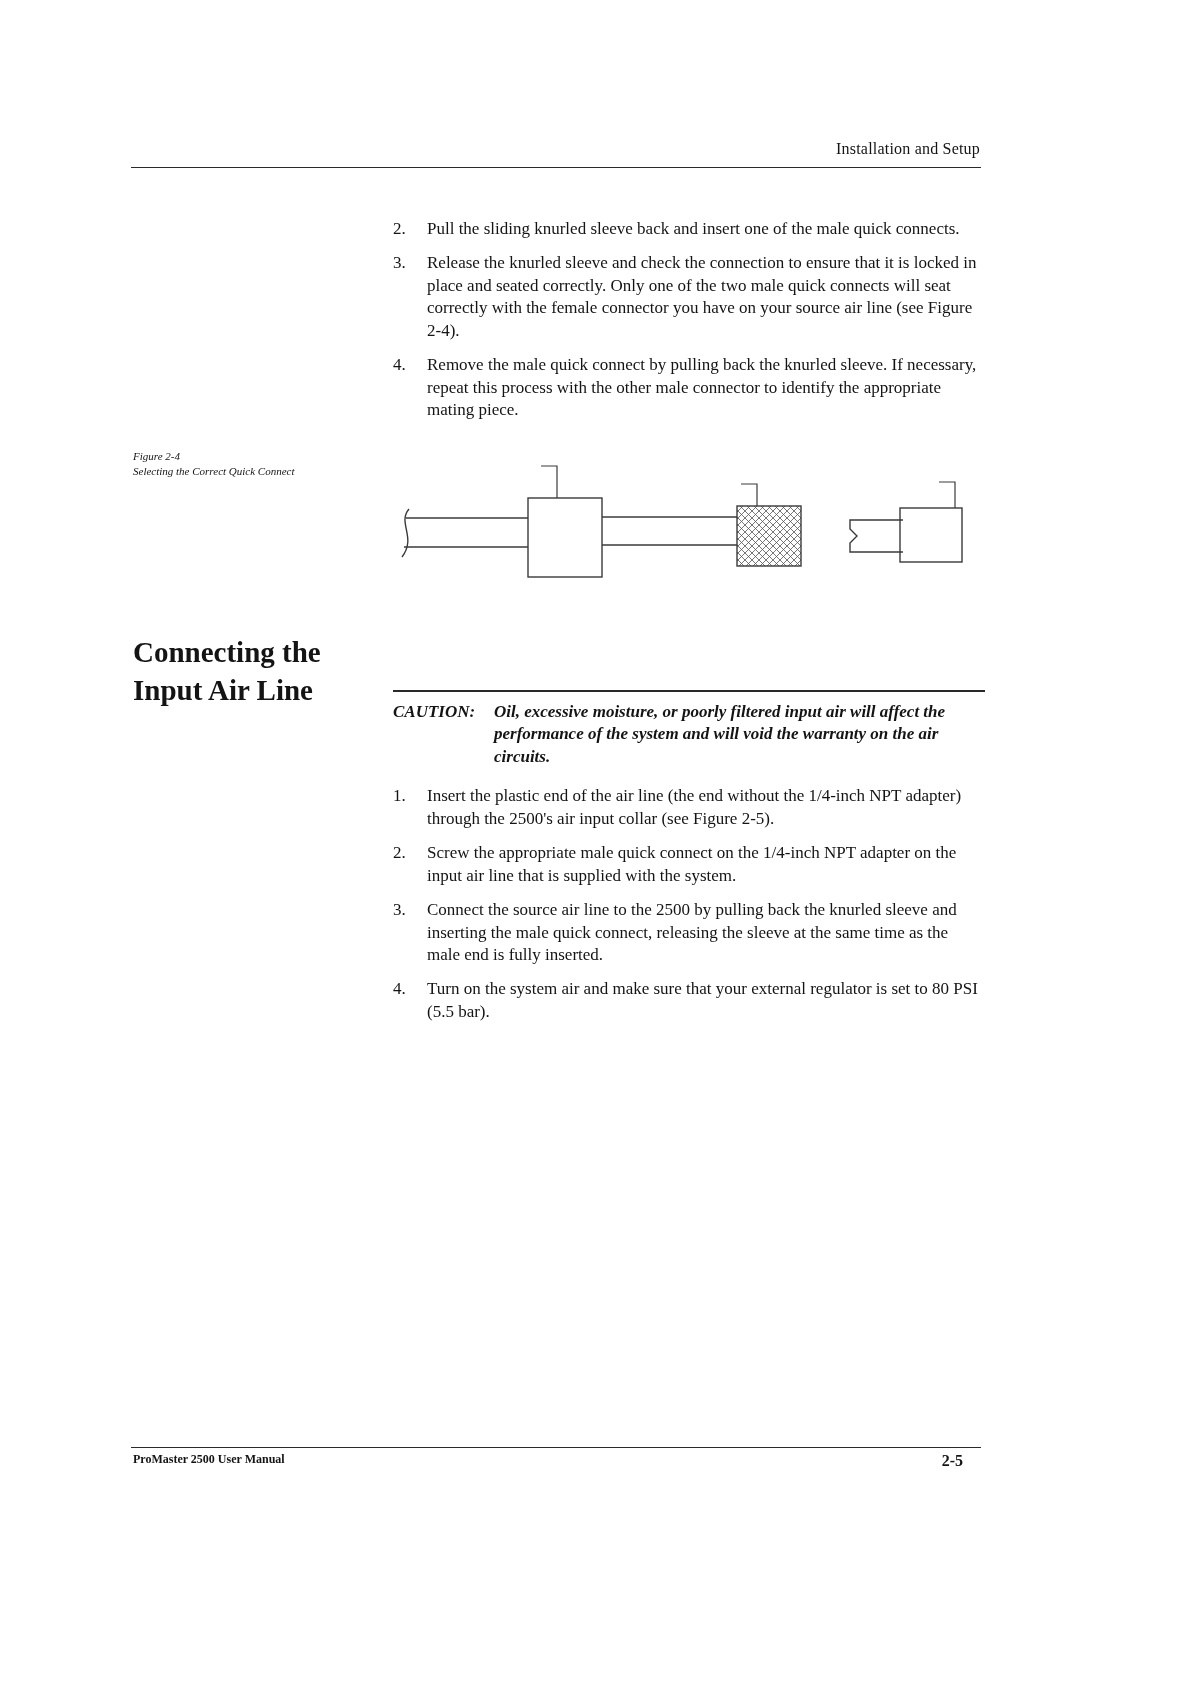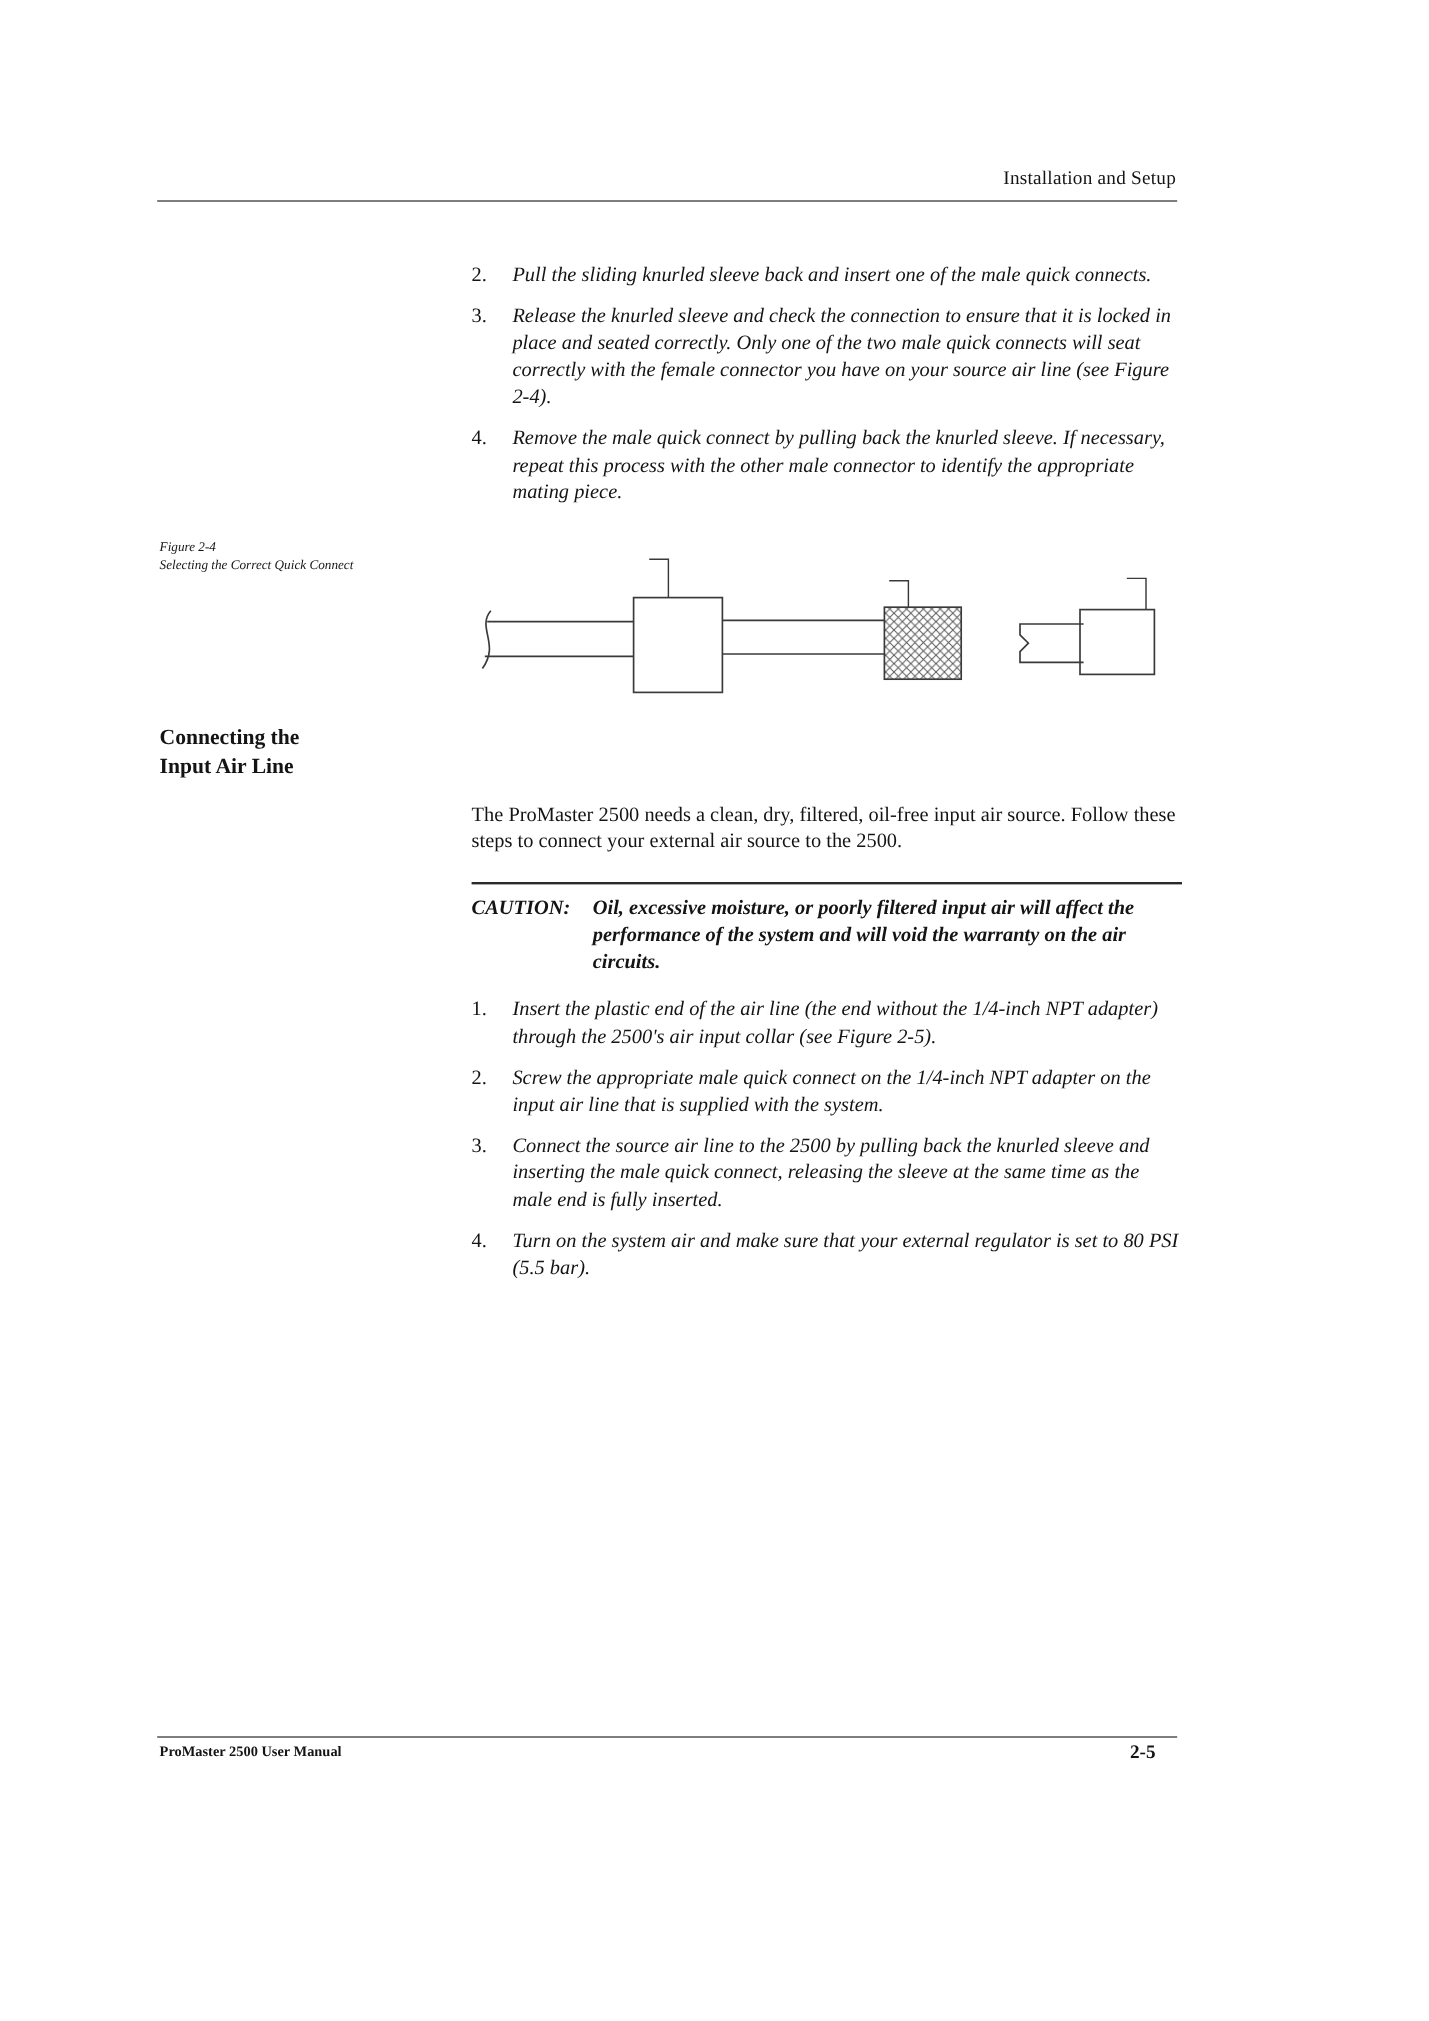--- a/index.html
+++ b/index.html
@@ -28,38 +28,38 @@
   .header-rule { top: 167px; }
   .footer-rule { top: 1447px; }
 
   .top-list {
     position: absolute;
     top: 218px; left: 393px; width: 592px;
     font-size: 17px; line-height: 1.32;
   }
   .list-item { display: flex; margin-bottom: 12px; }
   .num { flex: none; width: 34px; }
-  .item-text { flex: 1; font-style: italic; }
+  .item-text { flex: 1; }
 
   .figure-caption {
     position: absolute;
     top: 449px; left: 133px; width: 235px;
     font-style: italic;
     font-size: 11px; line-height: 1.32;
   }
 
   .figure-wrap {
     position: absolute;
     top: 455px; left: 395px;
   }
 
   .section-heading {
     position: absolute;
-    top: 603px; left: 133px; width: 240px;
-    font-size: 18px; font-weight: bold;
+    top: 633px; left: 133px; width: 240px;
+    font-size: 29px; font-weight: bold;
     line-height: 1.32;
   }
 
   .main-col {
     position: absolute;
     top: 668px; left: 393px; width: 592px;
     font-size: 17px; line-height: 1.32;
   }
   .intro { margin: 0; }
 
@@ -152,21 +152,20 @@
       <path d="M 544 27 H 560 V 53" stroke="#3a3a3a" stroke-width="1.2" fill="none"></path>
     </svg>
   </div>
 
   <div class="section-heading">
     <div>Connecting the</div>
     <div>Input Air Line</div>
   </div>
 
   <div class="main-col">
-    <p class="intro">The ProMaster 2500 needs a clean, dry, filtered, oil-free input air source. Follow these steps to connect your external air source to the 2500.</p>
 
     <div class="caution">
       <span class="caution-label">CAUTION:</span>
       <span class="caution-text">Oil, excessive moisture, or poorly filtered input air will affect the performance of the system and will void the warranty on the air circuits.</span>
     </div>
 
     <div class="steps">
       <div class="list-item">
         <span class="num">1.</span>
         <div class="item-text">Insert the plastic end of the air line (the end without the 1/4-inch NPT adapter) through the 2500's air input collar (see Figure 2-5).</div>

